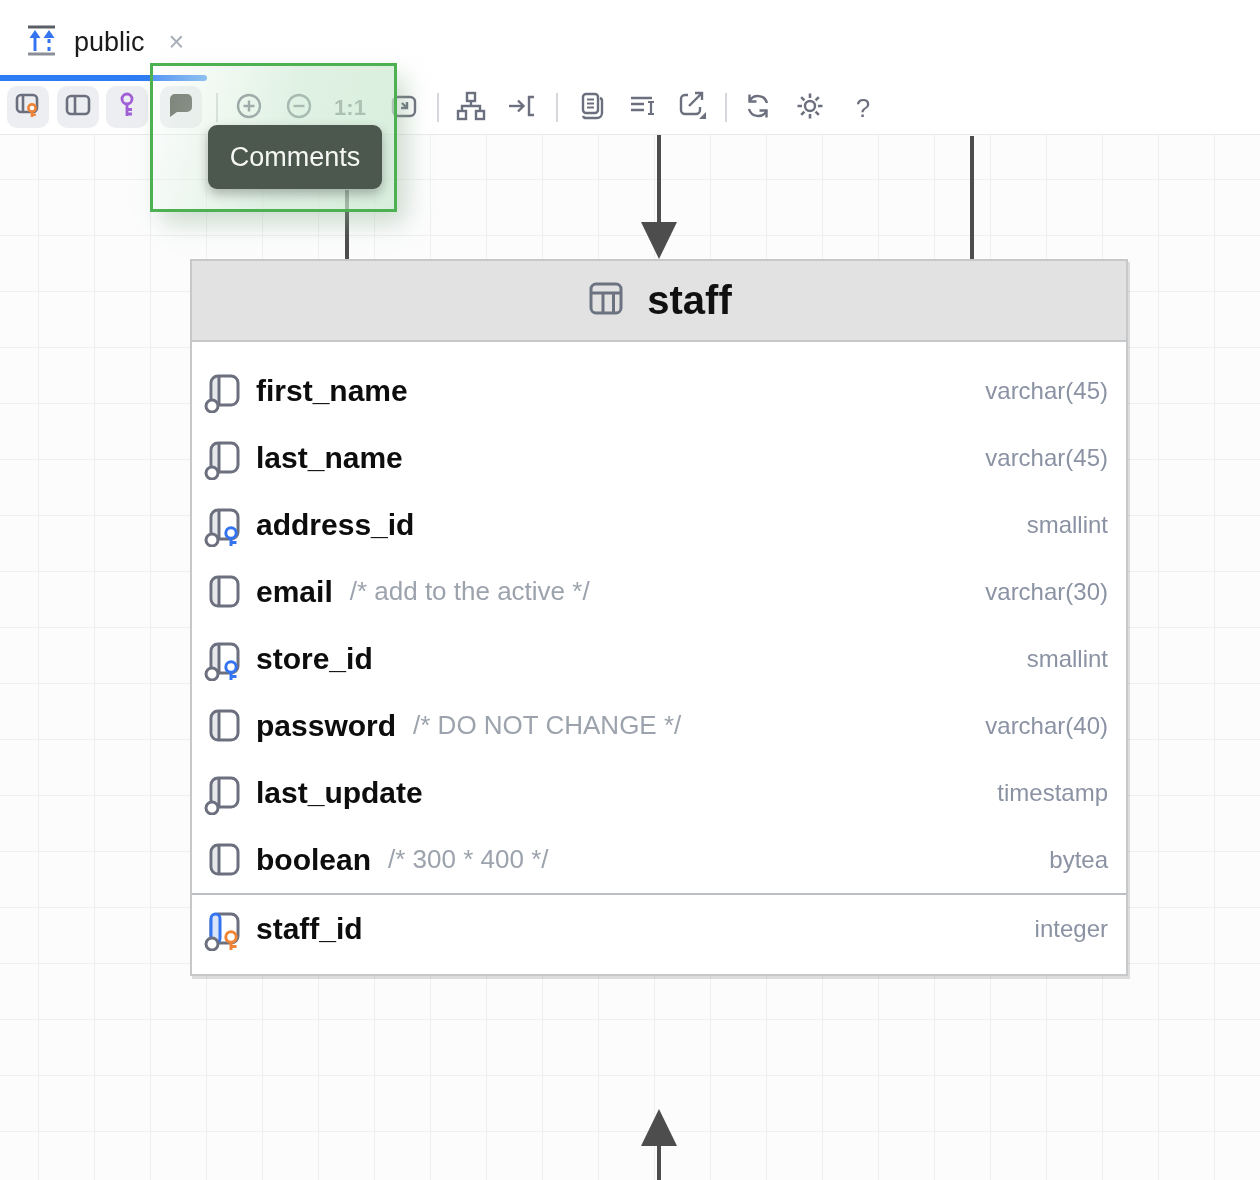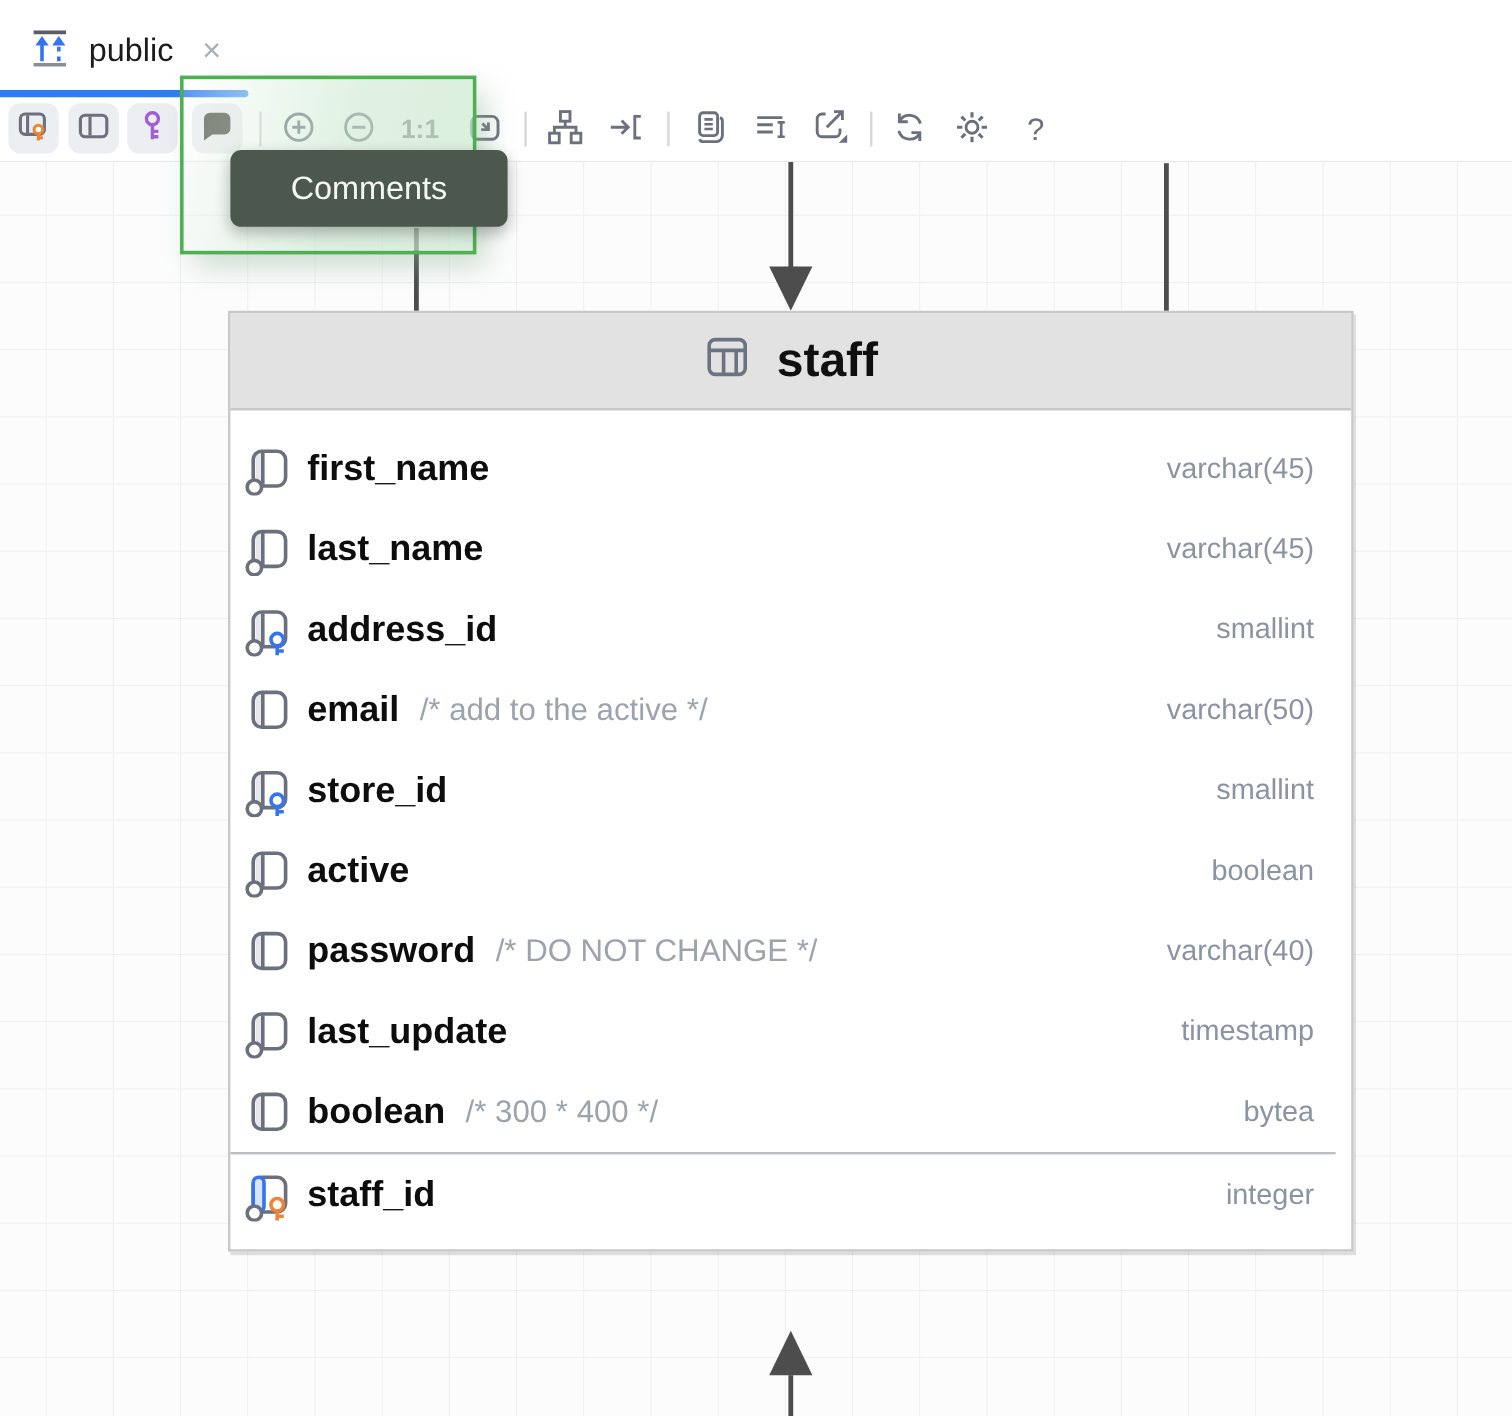--- a/index.html
+++ b/index.html
@@ -21,42 +21,42 @@
     display:flex;align-items:center;justify-content:center;}
   .ticon{position:absolute;top:92px;width:32px;height:32px;display:flex;align-items:center;justify-content:center;}
   .tsep{position:absolute;top:93px;width:2px;height:29px;background:#D6D7DA;}
   .zoom-label{font-size:22px;font-weight:700;color:#6F7177;}
   .help-label{font-size:26px;color:#6C707E;}
   
   .hl-box{position:absolute;left:150px;top:63px;width:247px;height:149px;z-index:30;
     border:3px solid #4DB152;box-sizing:border-box;
     background:linear-gradient(105deg,rgba(255,255,255,0.18) 0%,rgba(204,233,209,0.62) 55%,rgba(204,233,209,0.72) 100%);
     box-shadow:10px 12px 24px -2px rgba(140,175,145,0.45);}
-  .tooltip{position:absolute;left:192px;top:125px;width:231px;height:64px;z-index:40;
+  .tooltip{position:absolute;left:208px;top:125px;width:174px;height:64px;z-index:40;
     background:#4C574E;border-radius:9px;display:flex;align-items:center;justify-content:center;
     box-shadow:0 5px 12px rgba(0,0,0,0.28);}
   .tooltip span{color:#F4F7F3;font-size:27px;}
   
   .canvas{position:absolute;left:0;top:135px;width:1260px;height:1045px;background:#FCFCFD;z-index:1;
     background-image:linear-gradient(to right,#EFEFF0 1px,transparent 1px),
                      linear-gradient(to bottom,#EFEFF0 1px,transparent 1px);
     background-size:56px 56px;background-position:38px 44px;}
   
   .cline{position:absolute;background:#4D4D4D;z-index:5;}
   .tri-down{position:absolute;width:0;height:0;z-index:5;
     border-left:18px solid transparent;border-right:18px solid transparent;border-top:37px solid #4D4D4D;}
   .tri-up{position:absolute;width:0;height:0;z-index:5;
     border-left:18px solid transparent;border-right:18px solid transparent;border-bottom:37px solid #4D4D4D;}
   
   .card{position:absolute;left:190px;top:259px;width:938px;z-index:10;box-sizing:border-box;
     background:#fff;border:2px solid #C6C8CA;box-shadow:2px 3px 0 rgba(0,0,0,0.12);}
   .card-header{height:79px;background:#E2E2E3;border-bottom:2px solid #C6C8CA;
     display:flex;align-items:center;justify-content:center;gap:21px;}
   .card-title{font-size:40px;font-weight:700;color:#101010;}
-  .rows{padding:15px 13px 12px 0;}
+  .rows{padding:15px 0 12px 0;}
   .row{height:67px;display:flex;align-items:center;padding:0 18px 0 12px;}
   .col-icon{width:40px;height:44px;flex:0 0 40px;margin-right:12px;}
   .col-icon svg{display:none;width:40px;height:44px;}
   .col-icon[data-icon="column-nullable"] svg[data-variant="column-nullable"]{display:block;}
   .col-icon[data-icon="column-notnull"]  svg[data-variant="column-notnull"]{display:block;}
   .col-icon[data-icon="column-fk"]       svg[data-variant="column-fk"]{display:block;}
   .col-icon[data-icon="column-pk"]       svg[data-variant="column-pk"]{display:block;}
   .col-name{font-size:30px;font-weight:700;color:#0D0D0E;white-space:nowrap;}
   .col-comment{font-size:26px;color:#9CA3AD;margin-left:17px;white-space:nowrap;}
   .col-comment:empty{display:none;}
@@ -304,53 +304,38 @@
     <span class="col-icon" data-icon="column-nullable">
       <svg data-variant="column-nullable" viewBox="0 0 40 44">
         <rect x="9" y="9" width="6" height="26" fill="#E7E8EB"></rect>
         <rect x="7" y="7" width="27" height="29" rx="7" fill="none" stroke="#6C707E" stroke-width="3"></rect>
         <path d="M15 8 V35" stroke="#6C707E" stroke-width="3"></path>
       </svg>
 
     </span>
     <span class="col-name">email</span>
     <span class="col-comment">/* add to the active */</span>
-    <span class="col-type">varchar(50)</span>
+    <span class="col-type">varchar(30)</span>
   </div>
       <div class="row">
     <span class="col-icon" data-icon="column-fk">
 
       <svg data-variant="column-fk" viewBox="0 0 40 44">
         <rect x="9" y="9" width="6" height="26" fill="#E7E8EB"></rect>
         <rect x="7" y="7" width="27" height="29" rx="7" fill="none" stroke="#6C707E" stroke-width="3"></rect>
         <path d="M15 8 V35" stroke="#6C707E" stroke-width="3"></path>
         <circle cx="8" cy="37" r="6" fill="#fff" stroke="#6C707E" stroke-width="3"></circle>
         <circle cx="27" cy="30" r="5.2" fill="#fff" stroke="#3574F0" stroke-width="3"></circle>
         <path d="M27 35 V43 M27 39.5 H32.5" stroke="#3574F0" stroke-width="3" fill="none"></path>
       </svg>
 
     </span>
     <span class="col-name">store_id</span>
 
     <span class="col-type">smallint</span>
-  </div>
-      <div class="row">
-    <span class="col-icon" data-icon="column-notnull">
-
-      <svg data-variant="column-notnull" viewBox="0 0 40 44">
-        <rect x="9" y="9" width="6" height="26" fill="#E7E8EB"></rect>
-        <rect x="7" y="7" width="27" height="29" rx="7" fill="none" stroke="#6C707E" stroke-width="3"></rect>
-        <path d="M15 8 V35" stroke="#6C707E" stroke-width="3"></path>
-        <circle cx="8" cy="37" r="6" fill="#fff" stroke="#6C707E" stroke-width="3"></circle>
-      </svg>
-
-    </span>
-    <span class="col-name">active</span>
-
-    <span class="col-type">boolean</span>
   </div>
       <div class="row">
     <span class="col-icon" data-icon="column-nullable">
       <svg data-variant="column-nullable" viewBox="0 0 40 44">
         <rect x="9" y="9" width="6" height="26" fill="#E7E8EB"></rect>
         <rect x="7" y="7" width="27" height="29" rx="7" fill="none" stroke="#6C707E" stroke-width="3"></rect>
         <path d="M15 8 V35" stroke="#6C707E" stroke-width="3"></path>
       </svg>
 
     </span>

